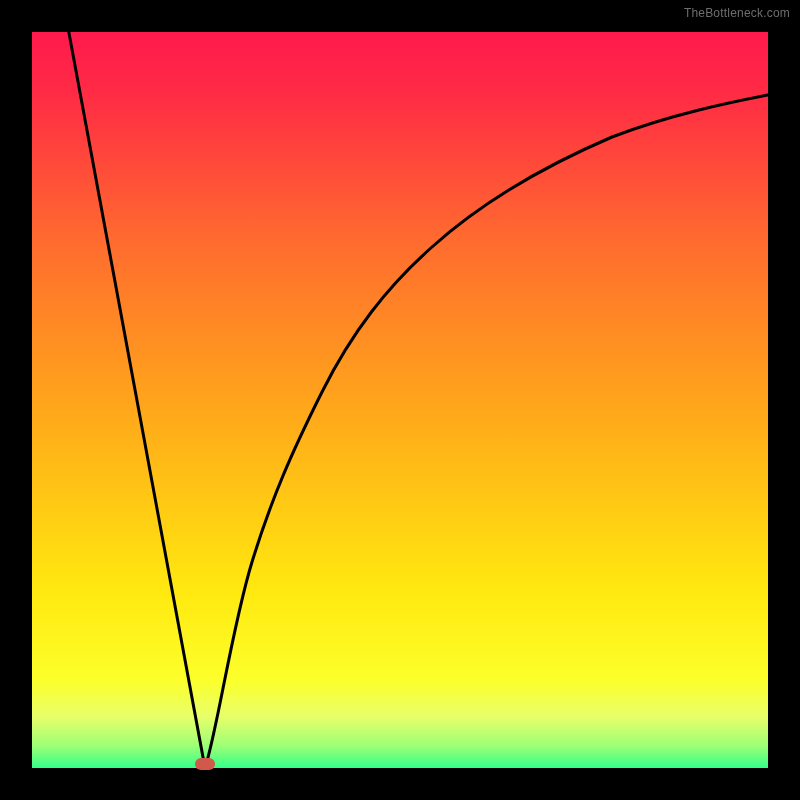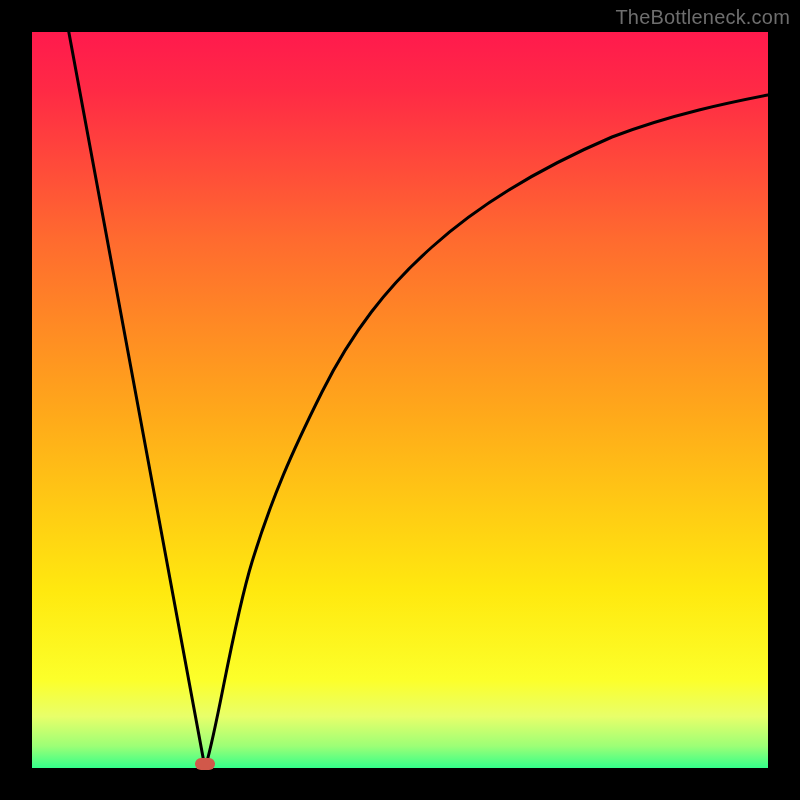--- a/index.html
+++ b/index.html
@@ -35,21 +35,21 @@
       #fcff2a 88%,
       #e8ff6a 93%,
       #9dff76 97%,
       #34ff8a 100%);
   }
   .attribution {
     position: absolute;
     top: 6px;
     right: 10px;
     color: #6e6e6e;
-    font-size: 20px;
+    font-size: 12px;
     font-weight: 500;
     letter-spacing: 0.2px;
     user-select: none;
   }
   .curve-svg {
     position: absolute;
     left: 32px;
     top: 32px;
     width: 736px;
     height: 736px;

